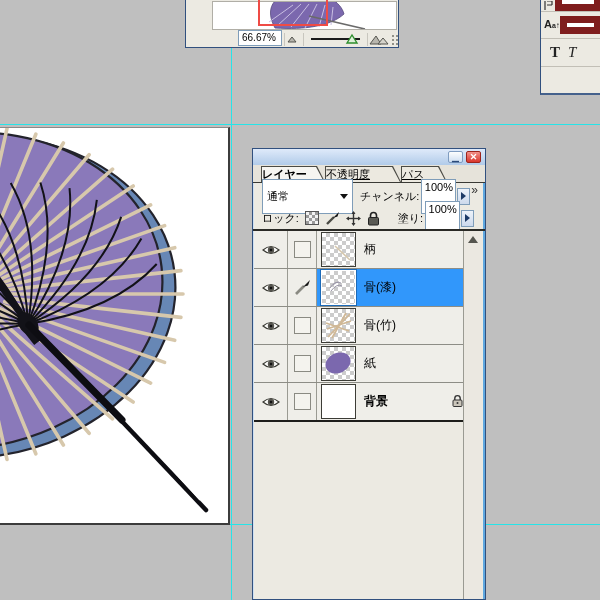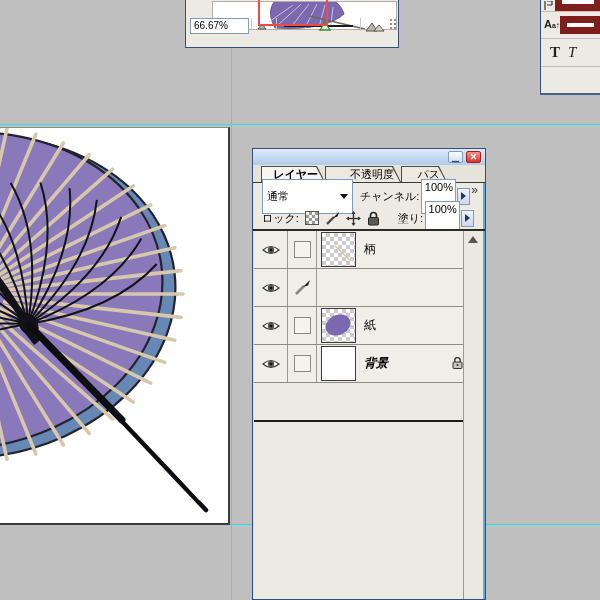--- a/index.html
+++ b/index.html
@@ -19,21 +19,21 @@
   .winbtn{position:absolute;top:2px;width:15px;height:12px;border-radius:2px;
     font-size:9px;line-height:11px;text-align:center;box-sizing:border-box;}
   .btn-min{background:linear-gradient(#fdfefe,#cfdff2);border:1px solid #7f9cc0;color:#2a4a7a;}
   .btn-close{background:linear-gradient(#f2928a,#d9352b);border:1px solid #9c241c;color:#fff;font-weight:bold;}
   .right-glow{position:absolute;top:0;right:0;width:2px;height:100%;background:#5fa8e0;}
   .left-glow{position:absolute;top:0;left:0;width:1px;height:100%;background:#cfe0f2;}
   
   #navigator{left:185px;top:-10px;width:214px;height:58px;z-index:4;}
   #nav-thumb{position:absolute;left:26px;top:10px;width:185px;height:29px;background:#fff;border:1px solid #b0aea6;box-sizing:border-box;}
   #nav-proxy{position:absolute;left:72px;top:2px;width:70px;height:33px;border:2px solid #ef4b45;box-sizing:border-box;z-index:3;}
-  #nav-bar{position:absolute;left:0;bottom:1px;height:28px;right:0;display:flex;align-items:flex-start;}
+  #nav-bar{position:absolute;left:0;bottom:1px;height:28px;right:0;display:flex;align-items:flex-end;padding-left:48px;}
   #nav-zoom{width:58px;height:14px;background:#fff;border:1px solid #7f9db9;margin-left:4px;
     font-size:10px;line-height:13px;padding-left:3px;}
   .nav-btn{height:15px;display:flex;align-items:center;justify-content:center;}
   #nav-slider{position:relative;width:78px;height:15px;margin:0 3px;}
   #nav-slider .track{position:absolute;left:2px;right:2px;top:7px;height:1.5px;background:#1a1a1a;}
   .vsep{width:1px;height:13px;background:#c8c6be;margin:0 2px;}
   #nav-grip{width:10px;height:12px;margin-left:2px;
     background-image:radial-gradient(circle,#909088 1px,transparent 1.4px);background-size:4px 4px;}
   
   #charpanel{left:540px;top:0;width:60px;height:95px;z-index:4;border-top:none;border-right:none;
@@ -44,21 +44,21 @@
   .cp-sep{position:absolute;left:0;right:0;height:1px;background:#c2bfb6;}
   .cp-icon{position:absolute;font-size:9px;color:#222;}
   
   #layers{left:252px;top:148px;width:234px;height:452px;z-index:5;overflow:hidden;}
   #lp-tabs{position:absolute;left:0;top:16px;right:0;height:17px;background:#e6e3da;}
   .tab{position:absolute;top:1px;height:16px;}
   .tab .outer{position:absolute;inset:0;background:#4a4a44;
     clip-path:polygon(0 0,calc(100% - 8px) 0,100% 100%,0 100%);}
   .tab .inner{position:absolute;inset:1px 1px 0 1px;background:#ece9e0;
     clip-path:polygon(0 0,calc(100% - 8px) 0,100% 100%,0 100%);
-    font-size:11px;text-align:right;line-height:15px;white-space:nowrap;padding-right:6px;}
+    font-size:11px;text-align:left;line-height:15px;white-space:nowrap;padding-right:6px;text-decoration:underline;}
   .tab.active .inner{background:#f6f5f1;font-weight:bold;}
   #lp-tabline{position:absolute;left:0;top:33px;right:0;height:1px;background:#3a3a35;}
   #lp-chevron{position:absolute;right:8px;top:18px;font-size:12px;color:#333;letter-spacing:-1px;}
   .lp-row{position:absolute;left:0;right:0;display:flex;align-items:center;}
   .field{background:#fff;border:1px solid #7f9db9;box-sizing:border-box;height:35px;
     font-size:11px;line-height:15px;}
   .spin{width:13px;height:17px;background:linear-gradient(#eef3fa,#ccd9ec);border:1px solid #7f9db9;
     box-sizing:border-box;display:flex;align-items:center;justify-content:center;margin-left:1px;}
   .spin i{display:block;width:0;height:0;border-left:5px solid #1d3a66;border-top:4px solid transparent;border-bottom:4px solid transparent;}
   .ddarrow{width:0;height:0;border-top:5px solid #111;border-left:4px solid transparent;border-right:4px solid transparent;}
@@ -306,58 +306,91 @@
             <circle cx="9" cy="6" r="3.2" fill="#55544e"></circle>
               <circle cx="9" cy="6" r="1.3" fill="#111"></circle>
           </svg>
         </div>
         <div class="cell-link">
           <svg width="17" height="17" viewBox="0 0 17 17">
             <line x1="2" y1="15" x2="10" y2="7" stroke="#8a8a82" stroke-width="2.6"></line>
             <path d="M9,8 L16,1 L14,6.5 Z" fill="#161616"></path>
           </svg>
         </div>
-      </div>
-
+        <div class="cell-main">
+          <div class="thumb checker">
+            <svg width="33" height="33" viewBox="0 0 33 33" stroke="#9a96a8" fill="none" stroke-width="1">
+              <path d="M8,17 Q13,9 19,12"></path>
+                <path d="M9,20 Q15,12 20,15"></path>
+                <path d="M11,14 Q14,11 17,11"></path>
+            </svg>
+          </div>
+          <span class="lname">骨(漆)</span>
+        </div>
+      </div>
 
       <div class="lrow">
         <div class="cell-eye">
           <svg width="18" height="12" viewBox="0 0 18 12">
             <path d="M1,6 Q9,-1 17,6 Q9,13 1,6 Z" fill="#fdfdfb" stroke="#3a3a34" stroke-width="1.2"></path>
             <circle cx="9" cy="6" r="3.2" fill="#55544e"></circle>
               <circle cx="9" cy="6" r="1.3" fill="#111"></circle>
           </svg>
         </div>
         <div class="cell-link">
             <div class="linkbox"></div>
           </div>
         <div class="cell-main">
           <div class="thumb checker">
-            <svg width="33" height="33" viewBox="0 0 33 33">
-                <ellipse cx="16" cy="16" rx="13" ry="10" fill="#7b68ae" transform="rotate(-24 16 16)"></ellipse>
-              </svg>
-          </div>
-          <span class="lname">紙</span>
+            <svg width="33" height="33" viewBox="0 0 33 33" stroke="#d0b896" stroke-width="1.8">
+              <line x1="6" y1="28" x2="28" y2="5"></line>
+                <line x1="5" y1="20" x2="29" y2="12"></line>
+              <line x1="10" y1="29" x2="24" y2="4"></line>
+                <line x1="4" y1="14" x2="27" y2="22"></line>
+            </svg>
+          </div>
+          <span class="lname">骨(竹)</span>
         </div>
       </div>
 
       <div class="lrow">
         <div class="cell-eye">
           <svg width="18" height="12" viewBox="0 0 18 12">
             <path d="M1,6 Q9,-1 17,6 Q9,13 1,6 Z" fill="#fdfdfb" stroke="#3a3a34" stroke-width="1.2"></path>
             <circle cx="9" cy="6" r="3.2" fill="#55544e"></circle>
               <circle cx="9" cy="6" r="1.3" fill="#111"></circle>
           </svg>
         </div>
         <div class="cell-link">
             <div class="linkbox"></div>
           </div>
         <div class="cell-main">
+          <div class="thumb checker">
+            <svg width="33" height="33" viewBox="0 0 33 33">
+                <ellipse cx="16" cy="16" rx="13" ry="10" fill="#7b68ae" transform="rotate(-24 16 16)"></ellipse>
+              </svg>
+          </div>
+          <span class="lname">紙</span>
+        </div>
+      </div>
+
+      <div class="lrow">
+        <div class="cell-eye">
+          <svg width="18" height="12" viewBox="0 0 18 12">
+            <path d="M1,6 Q9,-1 17,6 Q9,13 1,6 Z" fill="#fdfdfb" stroke="#3a3a34" stroke-width="1.2"></path>
+            <circle cx="9" cy="6" r="3.2" fill="#55544e"></circle>
+              <circle cx="9" cy="6" r="1.3" fill="#111"></circle>
+          </svg>
+        </div>
+        <div class="cell-link">
+            <div class="linkbox"></div>
+          </div>
+        <div class="cell-main">
           <div class="thumb" style="background:#fff;"></div>
-          <span class="lname" style="font-style:italic;font-weight:bold;">背景</span>
+          <span class="lname" style="font-weight:bold;">背景</span>
           <span class="lock-right">
             <svg width="11" height="13" viewBox="0 0 11 13">
               <rect x="1" y="5.5" width="9" height="6.5" rx="1" fill="#cac5ba" stroke="#333"></rect>
               <path d="M2.8,5.5 V3.8 a2.7,2.7 0 0 1 5.4,0 V5.5" fill="none" stroke="#333" stroke-width="1.4"></path>
               <circle cx="5.5" cy="8.5" r="1" fill="#333"></circle>
             </svg>
           </span>
         </div>
       </div>
     </div>

